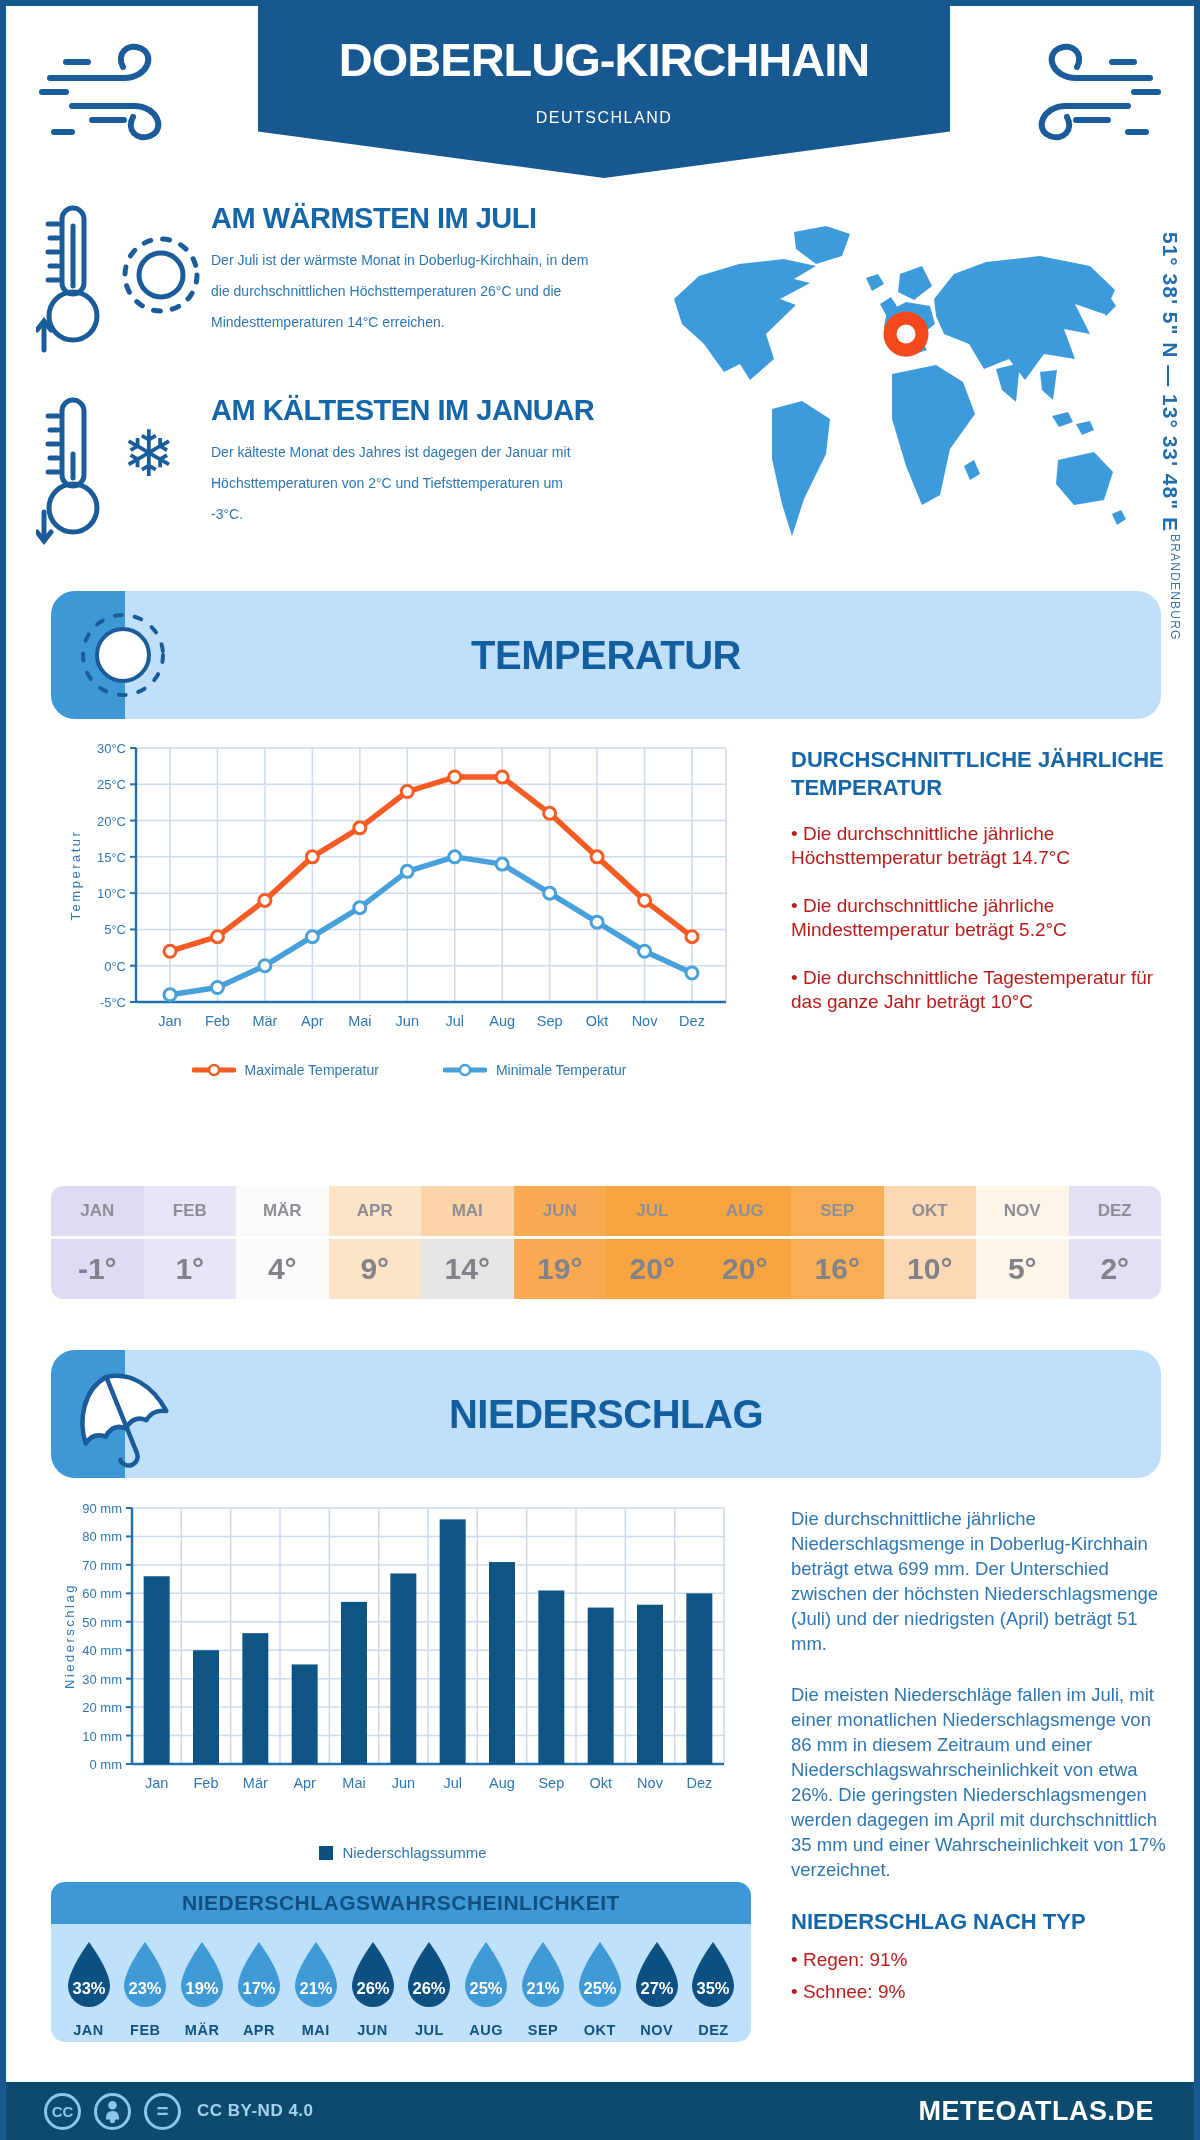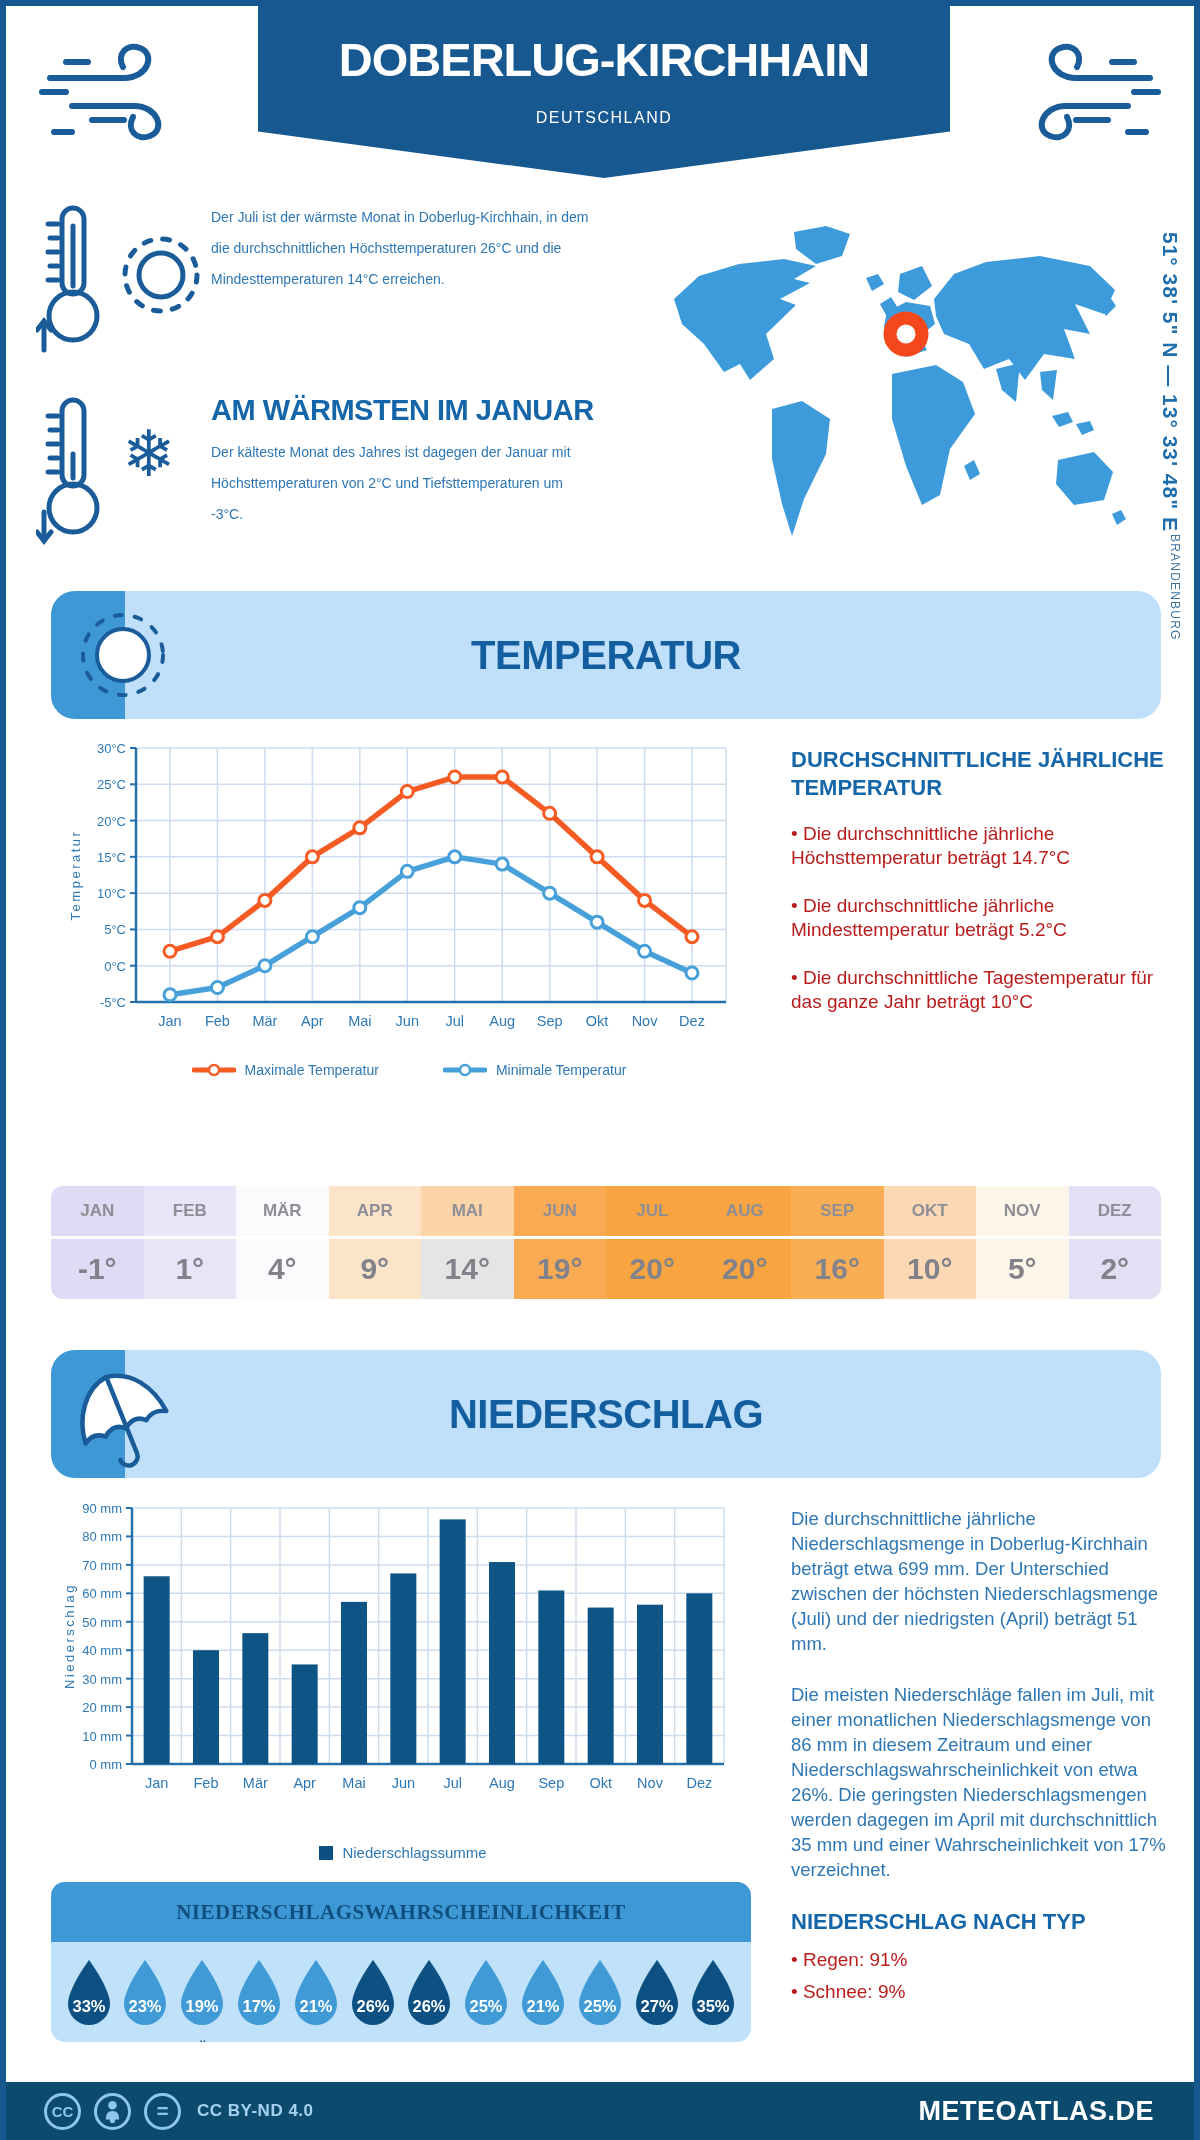--- a/index.html
+++ b/index.html
@@ -45,22 +45,22 @@
 
   .daily-head{left:0;width:100%;text-align:center;font-size:26px;font-weight:700;color:#1566a8;}
 
   
   .temp-table{left:45px;top:1180px;width:1110px;display:grid;grid-template-columns:repeat(12,1fr);row-gap:3px;border-radius:12px;overflow:hidden;}
   .t-month{height:50px;display:flex;align-items:center;justify-content:center;font-size:17px;font-weight:700;color:#8e8e96;}
   .t-val{height:60px;display:flex;align-items:center;justify-content:center;font-size:30px;font-weight:700;color:#82828a;}
 
   
   .prob-panel{left:45px;top:1876px;width:700px;height:160px;border-radius:14px;overflow:hidden;background:#c0e1fa;}
-  .prob-header{height:60px;background:#3e98d6;display:flex;align-items:center;justify-content:center;
-               font-size:21px;font-weight:700;color:#114f7e;letter-spacing:0.5px;font-family:Liberation Serif, serif;}
+  .prob-header{height:42px;background:#3e98d6;display:flex;align-items:center;justify-content:center;
+               font-size:21px;font-weight:700;color:#114f7e;letter-spacing:0.5px;}
   .drops-row{display:flex;justify-content:space-between;padding:16px 10px 0 10px;}
   .drop-wrap{width:55px;text-align:center;}
   .drop-month{font-size:14.5px;font-weight:700;color:#11527e;letter-spacing:0.5px;margin-top:2px;}
 
   
   .footer{left:0;bottom:0;width:100%;height:58px;background:#0c4a6e;display:flex;align-items:center;}
   .cc-group{display:flex;align-items:center;gap:13px;margin-left:38px;}
   .cc-circle{width:37px;height:37px;border:3.5px solid #8ec6ec;border-radius:50%;box-sizing:border-box;
              display:flex;align-items:center;justify-content:center;color:#8ec6ec;font-weight:700;font-size:15px;}
   .cc-label{margin-left:16px;font-size:17px;font-weight:700;color:#a5d2ef;letter-spacing:0.5px;}
@@ -112,20 +112,21 @@
           <path d="M8 120 v28"></path>
             <path d="M1 128 l7 -9 l7 9"></path>
         </g>
       </svg>
       <svg width="95" height="95" viewBox="0 0 95 95" style="margin:26px 0 0 6px">
         <circle cx="47" cy="47" r="22" fill="#fff" stroke="#1a5c99" stroke-width="5"></circle>
         <circle cx="47" cy="47" r="36" fill="none" stroke="#1a5c99" stroke-width="5" stroke-dasharray="7 12" stroke-linecap="round"></circle>
       </svg>
     </div>
     <div>
+      <p class="info-head">AM WÄRMSTEN IM JULI</p>
       <p class="info-text">Der Juli ist der wärmste Monat in Doberlug-Kirchhain, in dem die durchschnittlichen Höchsttemperaturen 26°C und die Mindesttemperaturen 14°C erreichen.</p>
     </div>
   </div>
 
   <div class="abs info-sec" style="top:388px">
     <div class="info-icons">
       <svg width="72" height="160" viewBox="0 0 72 160">
         <g fill="none" stroke="#1a5c99" stroke-width="5" stroke-linecap="round">
           <rect x="26" y="6" width="22" height="86" rx="11"></rect>
           <circle cx="37" cy="114" r="24"></circle>
@@ -135,21 +136,21 @@
             <path d="M12 50 h10"></path>
             <path d="M14 64 h8"></path>
             <path d="M12 78 h10"></path>
           <path d="M8 118 v28"></path>
             <path d="M1 138 l7 9 l7 -9"></path>
         </g>
       </svg>
       <span class="snow-glyph">❄</span>
     </div>
     <div>
-      <p class="info-head">AM WÄRMSTEN IM JANUAR</p>
+      <p class="info-head">AM KÄLTESTEN IM JANUAR</p>
       <p class="info-text">Der kälteste Monat des Jahres ist dagegen der Januar mit Höchsttemperaturen von 2°C und Tiefsttemperaturen um -3°C.</p>
     </div>
   </div>
 
   <svg class="abs" style="left:638px;top:198px" width="500" height="380" viewBox="0 0 500 380">
     <g>
       <path class="land" d="M30 95 L55 72 L95 60 L140 55 L172 62 L150 75 L166 79 L136 95 L152 101 L122 130 L130 155 L106 176 L96 160 L80 168 L60 140 L38 120 Z" fill="#3d9bdb"></path>
       <path class="land" d="M150 28 L182 22 L206 30 L198 52 L172 60 L152 45 Z" fill="#3d9bdb"></path>
       <path class="land" d="M128 205 L158 197 L186 215 L182 250 L160 295 L148 332 L138 300 L128 255 Z" fill="#3d9bdb"></path>
       <path class="land" d="M222 74 l12 -4 l6 10 l-12 7 Z" fill="#3d9bdb"></path>

